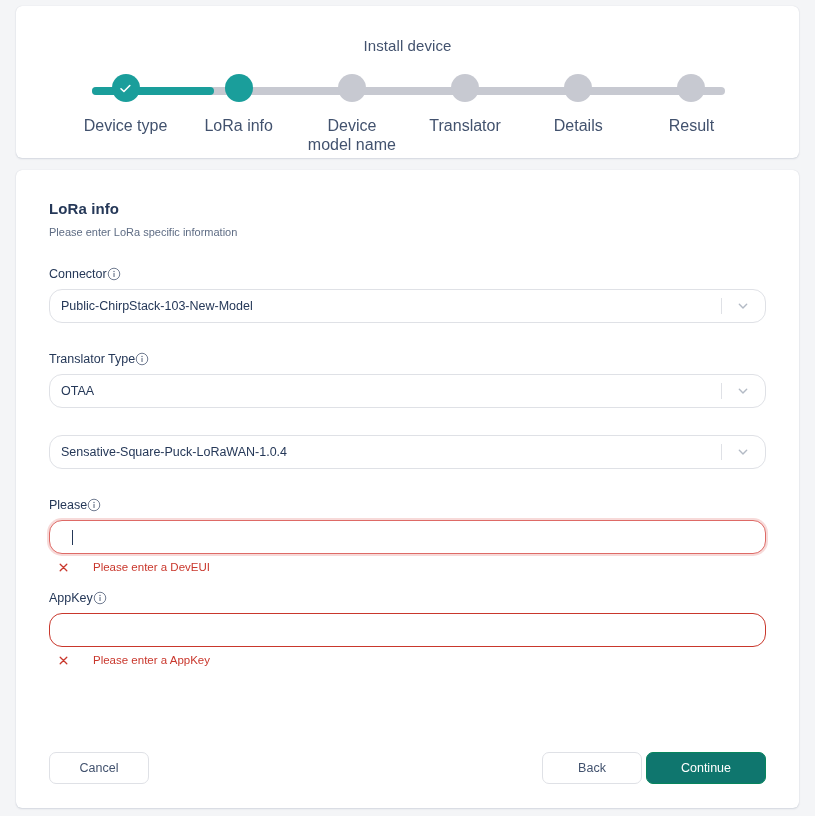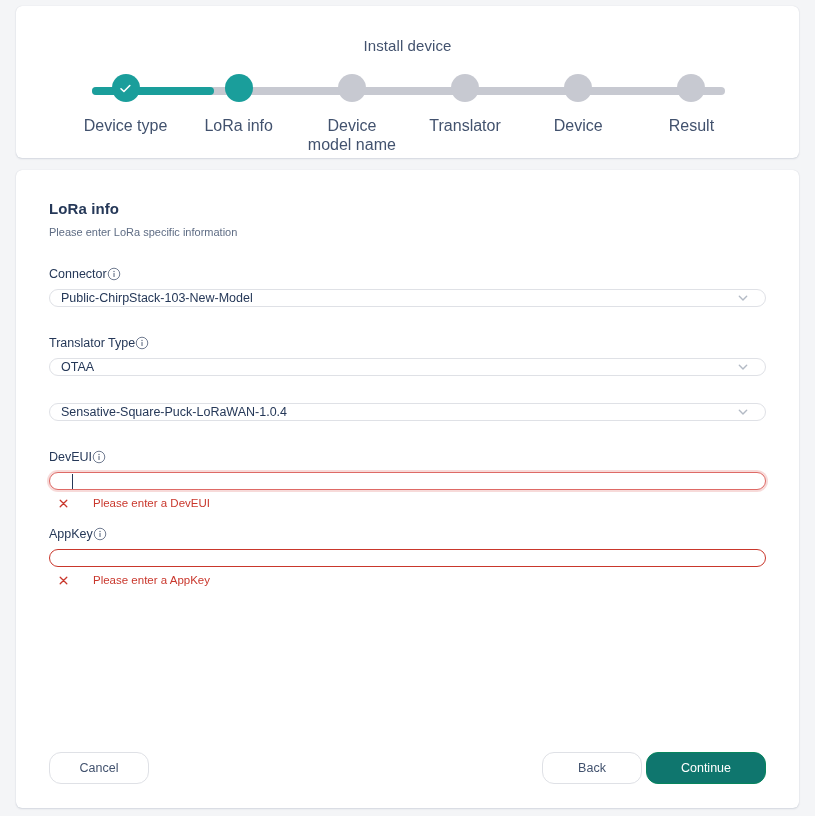--- a/index.html
+++ b/index.html
@@ -106,21 +106,21 @@
     color: #253858;
     display: flex;
     align-items: center;
     margin-bottom: 7px;
     height: 17px;
   }
   .info-icon { display: inline-flex; }
 
   .control {
     position: relative;
-    height: 18px;
+    height: 34px;
     border: 1px solid #dfe1e6;
     border-radius: 13px;
     background: #fff;
     display: flex;
     align-items: center;
   }
   .control .value {
     padding-left: 11px;
     font-size: 12.5px;
     color: #253858;
@@ -166,21 +166,21 @@
     position: absolute;
     left: 33px; right: 33px;
     bottom: 24px;
     display: flex;
     align-items: center;
   }
   .btn {
     font-family: "Liberation Sans", sans-serif;
     font-size: 12.5px;
     height: 32px;
-    border-radius: 12px;
+    border-radius: 7px;
     cursor: pointer;
     padding: 0 18px;
     display: inline-flex;
     align-items: center;
     justify-content: center;
   }
   .btn-secondary {
     background: #fff;
     border: 1px solid #dfe1e6;
     color: #42526e;
@@ -228,21 +228,21 @@
           <div class="label">Device model name</div>
         </div>
 
         <div class="step">
           <div class="dot"></div>
           <div class="label">Translator</div>
         </div>
 
         <div class="step">
           <div class="dot"></div>
-          <div class="label">Device</div>
+          <div class="label">Details</div>
         </div>
 
         <div class="step">
           <div class="dot"></div>
           <div class="label">Result</div>
         </div>
 
       </div>
     </div>
   </div>
@@ -303,21 +303,21 @@
           <span class="divider"></span>
           <svg width="14" height="14" viewBox="0 0 16 16">
             <path d="M3.8 6 L8 10.2 L12.2 6" fill="none" stroke="#b3bac5" stroke-width="1.6" stroke-linecap="round" stroke-linejoin="round"></path>
           </svg>
         </span>
       </div>
     </div>
 
     <div class="field">
       <div class="field-label">
-        <span>DevEUI</span>
+        <span>Please</span>
         <span class="info-icon">
           <svg width="14" height="14" viewBox="0 0 16 16">
             <circle cx="8" cy="8" r="6.6" fill="none" stroke="#6b778c" stroke-width="1.1"></circle>
             <circle cx="8" cy="5.1" r="0.85" fill="#6b778c"></circle>
             <rect x="7.35" y="6.8" width="1.35" height="4.6" rx="0.6" fill="#6b778c"></rect>
           </svg>
         </span>
       </div>
       <div class="control error">
         <span class="value"></span>

